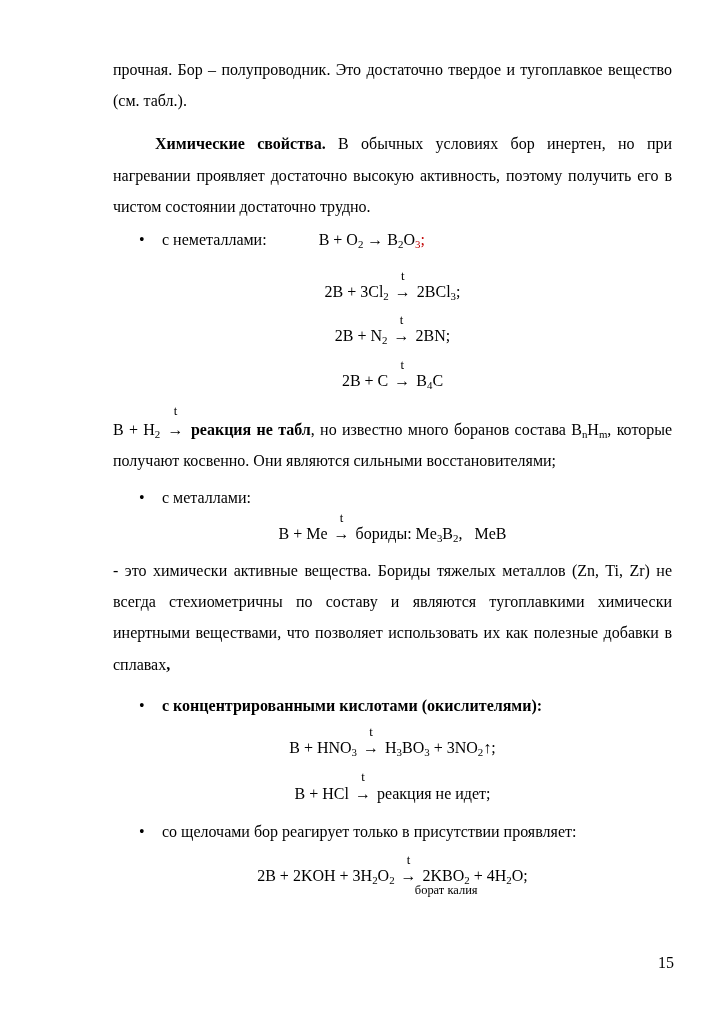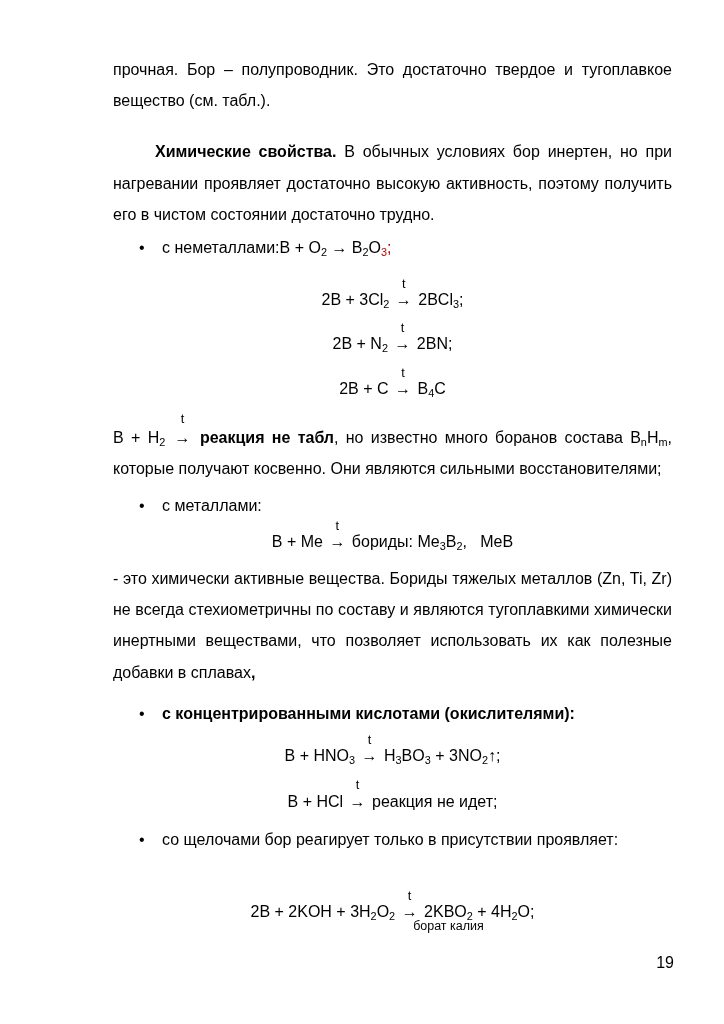--- a/index.html
+++ b/index.html
@@ -1,44 +1,44 @@
 <!DOCTYPE html>
 <html><head>
 <meta charset="utf-8">
 <style>
   * { box-sizing: border-box; }
   html, body { margin: 0; padding: 0; background: #ffffff; }
   .page {
     width: 724px; height: 1024px;
     background: #ffffff; color: #000000;
-    font-family: Liberation Sans, sans-serif;
+    font-family: Liberation Serif, serif;
     font-size: 16px; line-height: 1.95;
     padding: 54px 52px 8px 113px;
     position: relative; overflow: hidden;
   }
   p { margin: 0; text-align: justify; }
   .ind { text-indent: 42px; }
   .mt2 { margin-top: 2px; } .mt6 { margin-top: 6px; }
-  .mt8 { margin-top: 8px; } .mt10 { margin-top: 10px; } .mt12 { margin-top: 20px; }
+  .mt8 { margin-top: 8px; } .mt10 { margin-top: 10px; } .mt12 { margin-top: 12px; }
   .mt14 { margin-top: 14px; } .mt16 { margin-top: 16px; } .mt18 { margin-top: 18px; }
   .mt20 { margin-top: 20px; } .mt24 { margin-top: 24px; }
   .bullet { display: flex; }
   .bullet .dot { flex: 0 0 23px; margin-left: 26px; }
   .bullet .body { flex: 1; text-align: justify; }
   .eq { text-align: center; line-height: 1.6; }
-  .eq-tab { }
+  .eq-tab { margin-left: 52px; }
   sub { font-size: 0.68em; line-height: 0; vertical-align: -0.25em; }
   b { font-weight: bold; }
   .red { color: #c00000; }
   .tarrow { position: relative; display: inline-block; padding: 0 2px; }
   .tarrow .t {
     position: absolute; left: 50%; transform: translateX(-50%);
     top: -0.72em; font-size: 0.8em; line-height: 1;
   }
-  .stack { position: relative; display: inline-block; margin-top: 28px; }
+  .stack { position: relative; display: inline-block; }
   .stack .cap {
     position: absolute; top: 100%; left: 50%; transform: translateX(-50%);
     margin-top: -5px; font-size: 0.78em; line-height: 1; white-space: nowrap; text-align: right;
   }
   .pagenum { position: absolute; right: 50px; bottom: 46px; }
 </style>
 </head>
 <body>
 
 <div class="page">
@@ -76,15 +76,15 @@
   <div class="eq mt14">B + HNO<sub>3</sub> <span class="tarrow"><span class="t">t</span><span>→</span></span> H<sub>3</sub>BO<sub>3</sub> + 3NO<sub>2</sub>↑;</div>
   <div class="eq mt20">B + HCl <span class="tarrow"><span class="t">t</span><span>→</span></span> реакция не идет;</div>
 
   <div class="bullet mt10">
     <span class="dot">•</span>
     <span class="body">со щелочами бор реагирует только в присутствии проявляет:</span>
   </div>
 
   <div class="eq mt16">2B + 2KOH + 3H<sub>2</sub>O<sub>2</sub> <span class="tarrow"><span class="t">t</span><span>→</span></span> <span class="stack"><span>2KBO<sub>2</sub></span><span class="cap">борат калия</span></span> + 4H<sub>2</sub>O;</div>
 
-  <div class="pagenum">19</div>
+  <div class="pagenum">15</div>
 
 </div>
 
 </body></html>

